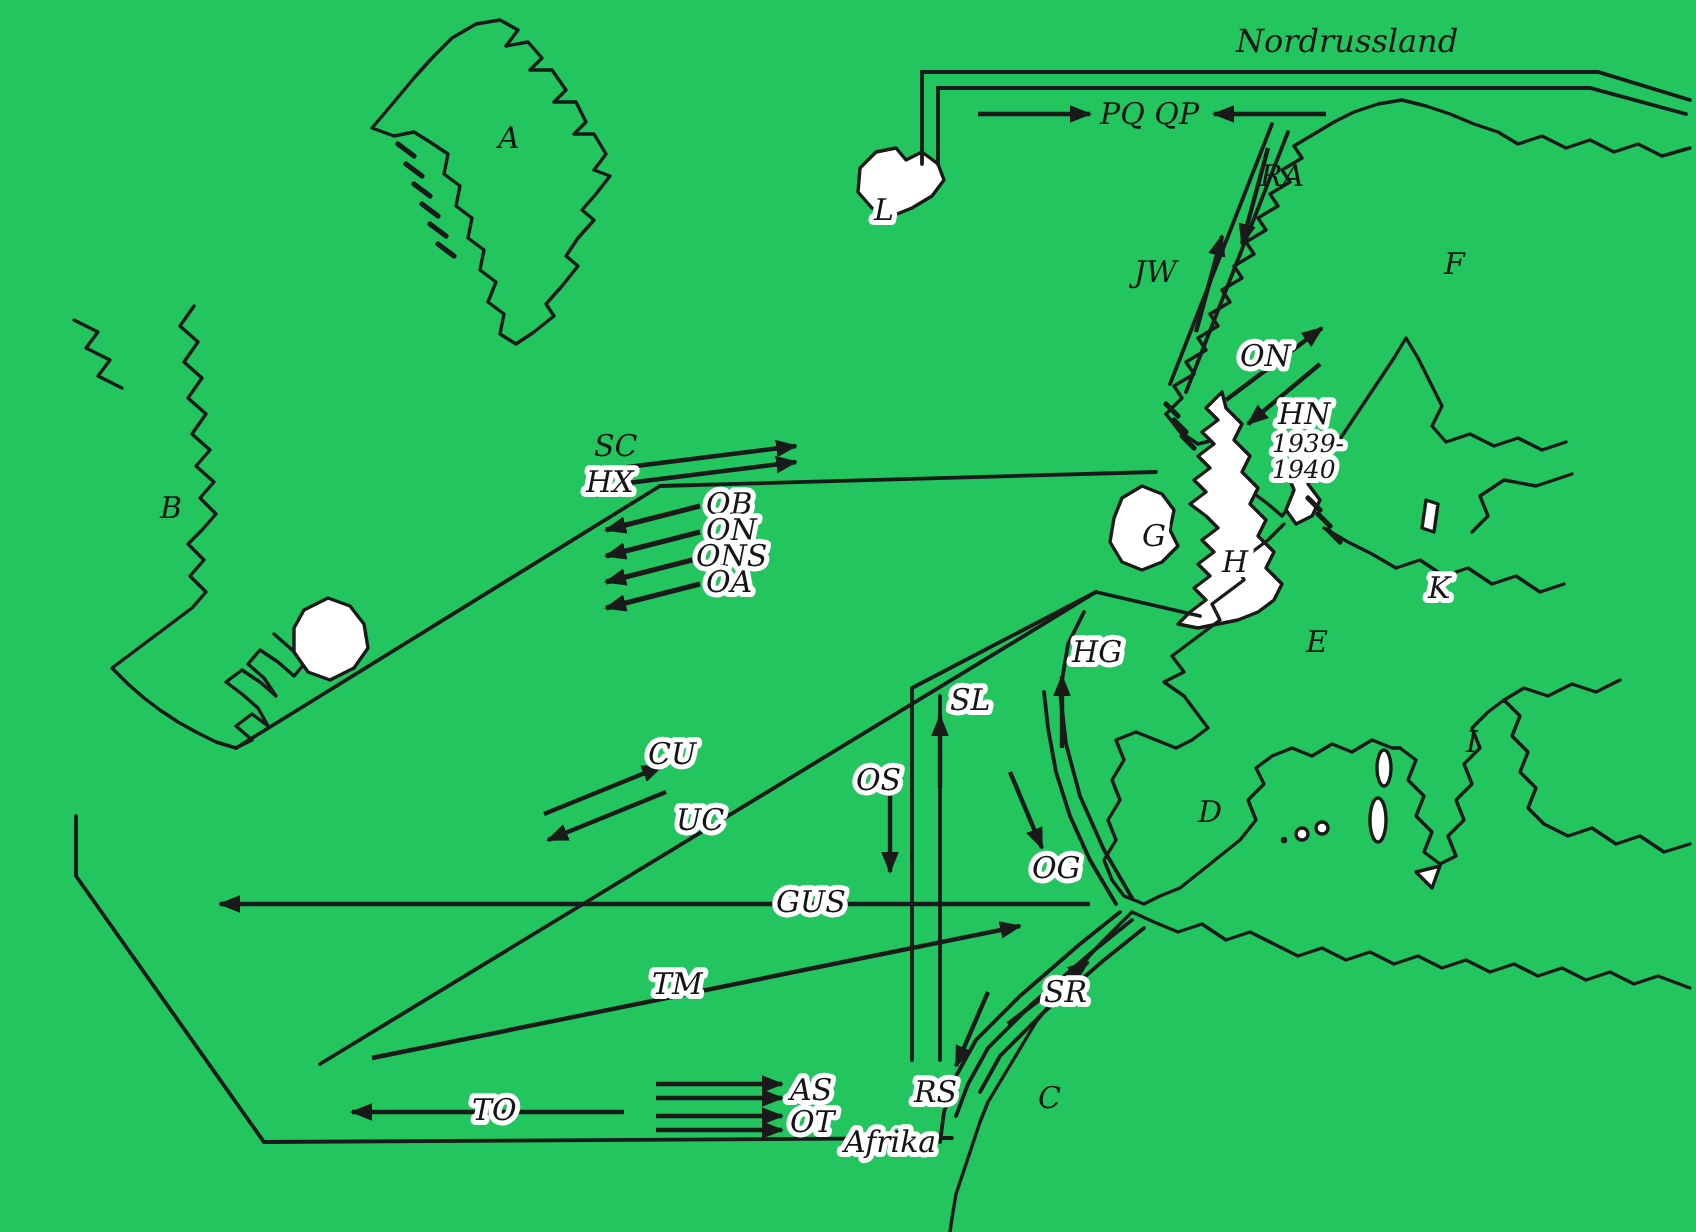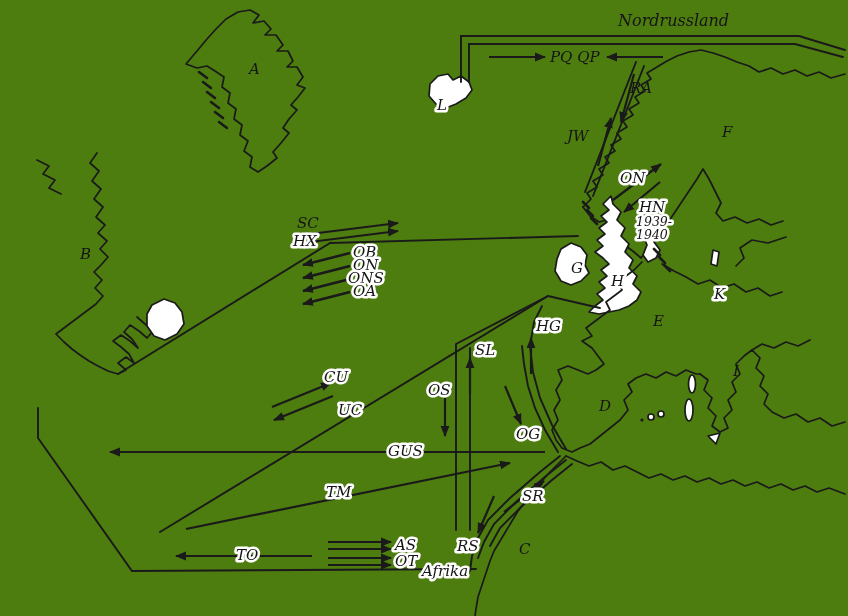--- a/index.html
+++ b/index.html
@@ -1,16 +1,16 @@
 <!DOCTYPE html>
 <html><head>
 <meta charset="utf-8">
 <style>
   html,body{margin:0;padding:0;background:#ffffff;}
-  .stage{position:relative;width:848px;height:616px;background:#4d7c0f;overflow:hidden;}
+  .stage{position:relative;width:848px;height:616px;background:#22c55e;overflow:hidden;}
   svg{display:block;}
   .coast{fill:none;stroke:#1a1a1a;stroke-width:1.7;stroke-linejoin:round;stroke-linecap:round;}
   .island{fill:#ffffff;stroke:#1a1a1a;stroke-width:1.7;stroke-linejoin:round;}
   .tick{fill:none;stroke:#1a1a1a;stroke-width:2.6;stroke-linecap:round;}
   .route{fill:none;stroke:#1a1a1a;stroke-width:1.9;stroke-linecap:round;}
   .arrow{fill:none;stroke:#1a1a1a;stroke-width:2.2;stroke-linecap:butt;}
   .arrow-bold{fill:none;stroke:#1a1a1a;stroke-width:2.5;}
   svg text{font-family:"DejaVu Serif", serif;font-style:italic;font-size:15px;fill:#151515;}
   .halo{paint-order:stroke;stroke:#ffffff;stroke-width:5px;stroke-linejoin:round;}
   .sm{font-size:12.5px;}

